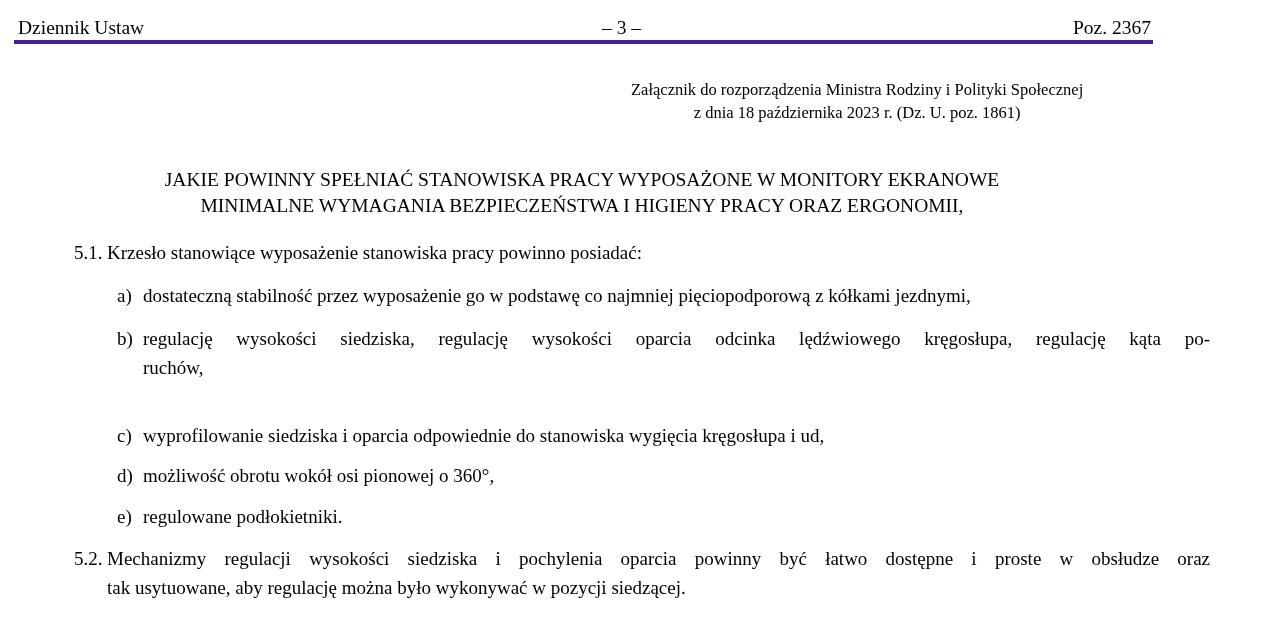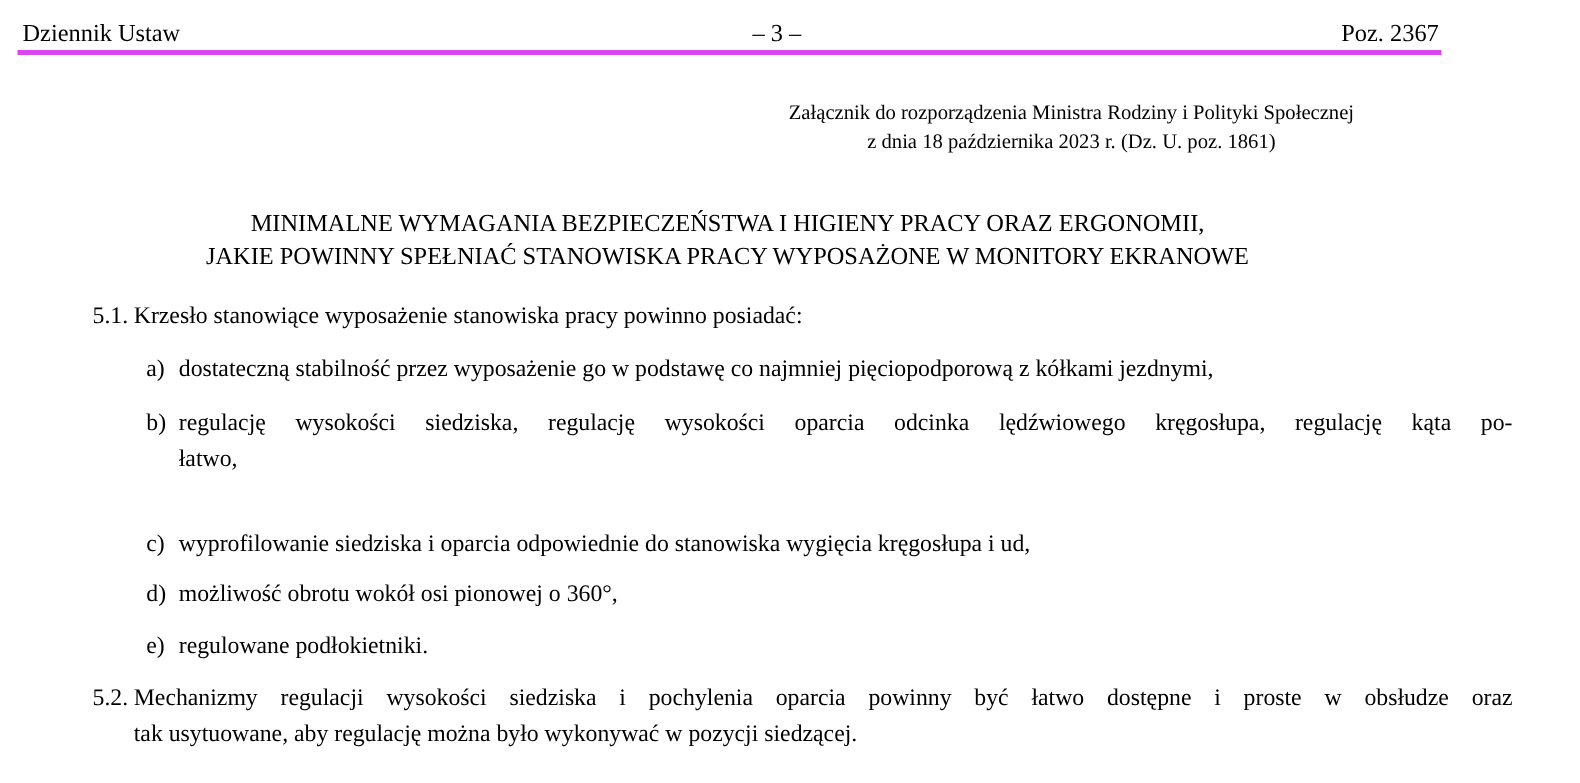--- a/index.html
+++ b/index.html
@@ -13,21 +13,21 @@
     width:1264px;
     height:626px;
     background:#fff;
     overflow:hidden;
   }
   
   .hdr {
     position:absolute;
     left:14px; top:18px;
     width:1139px; height:22px;
-    border-bottom:4px solid #d946ef;
+    border-bottom:4px solid #4c1d95;
     font-size:19.5px;
     line-height:20px;
   }
   .hdr .journal   { position:absolute; left:4px;  top:0; }
   .hdr .pagenum   { position:absolute; left:588px; top:0; }
   .hdr .position  { position:absolute; right:2px; top:0; }
   
   .annex {
     position:absolute;
     left:631px; top:78px;
@@ -69,41 +69,41 @@
     <span class="pagenum">– 3 –</span>
     <span class="position">Poz. 2367</span>
   </div>
 
   <div class="annex">
     <div>Załącznik do rozporządzenia Ministra Rodziny i Polityki Społecznej</div>
     <div>z dnia 18 października 2023 r. (Dz. U. poz. 1861)</div>
   </div>
 
   <div class="doc-title">
+    <div>JAKIE POWINNY SPEŁNIAĆ STANOWISKA PRACY WYPOSAŻONE W MONITORY EKRANOWE</div>
     <div>MINIMALNE WYMAGANIA BEZPIECZEŃSTWA I HIGIENY PRACY ORAZ ERGONOMII,</div>
-    <div>JAKIE POWINNY SPEŁNIAĆ STANOWISKA PRACY WYPOSAŻONE W MONITORY EKRANOWE</div>
   </div>
 
   <div class="sec" style="top:238px">
     <span class="num">5.1.</span>
     <div class="txt">Krzesło stanowiące wyposażenie stanowiska pracy powinno posiadać:</div>
   </div>
 
   <div class="subitem" style="top:281px">
     <span class="mk">a)</span>
     <div class="txt">
       <div class="lline">dostateczną stabilność przez wyposażenie go w podstawę co najmniej pięciopodporową z kółkami jezdnymi,</div>
     </div>
   </div>
 
   <div class="subitem" style="top:324px">
     <span class="mk">b)</span>
     <div class="txt">
       <div class="jline">regulację wysokości siedziska, regulację wysokości oparcia odcinka lędźwiowego kręgosłupa, regulację kąta po-</div>
-      <div class="lline">łatwo,</div>
+      <div class="lline">ruchów,</div>
     </div>
   </div>
 
   <div class="subitem" style="top:421px">
     <span class="mk">c)</span>
     <div class="txt">
       <div class="lline">wyprofilowanie siedziska i oparcia odpowiednie do stanowiska wygięcia kręgosłupa i ud,</div>
     </div>
   </div>
 

